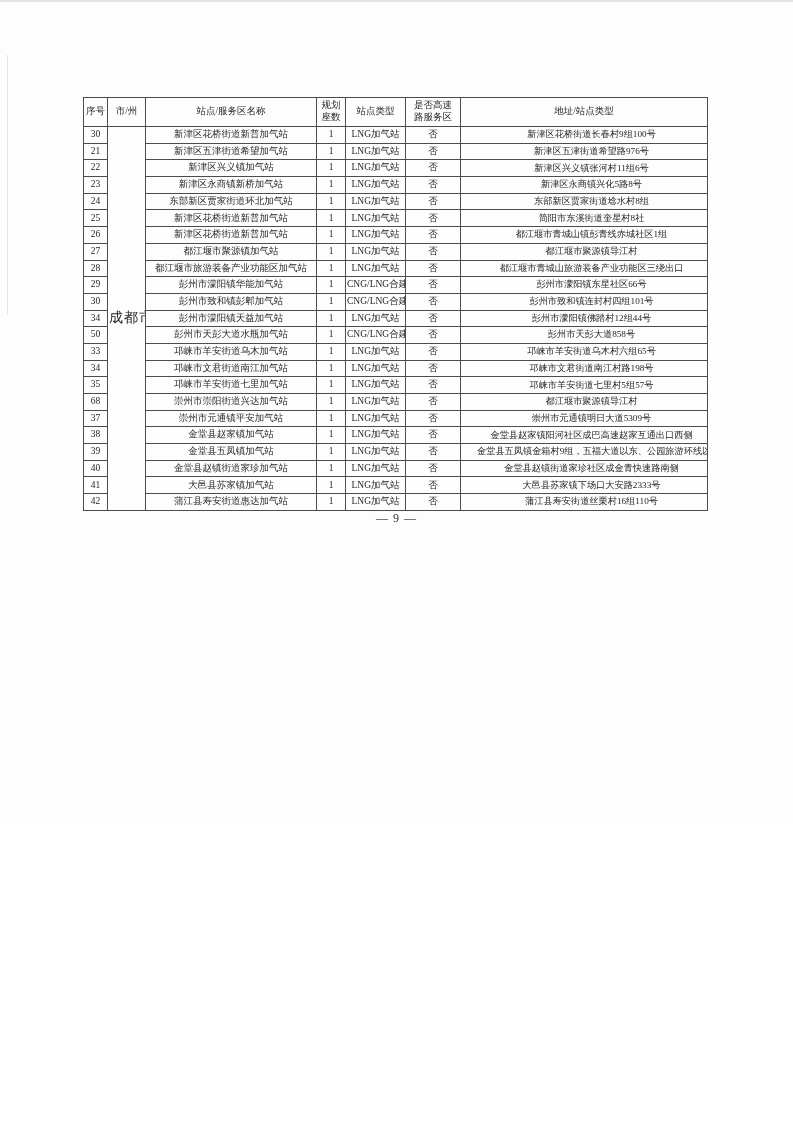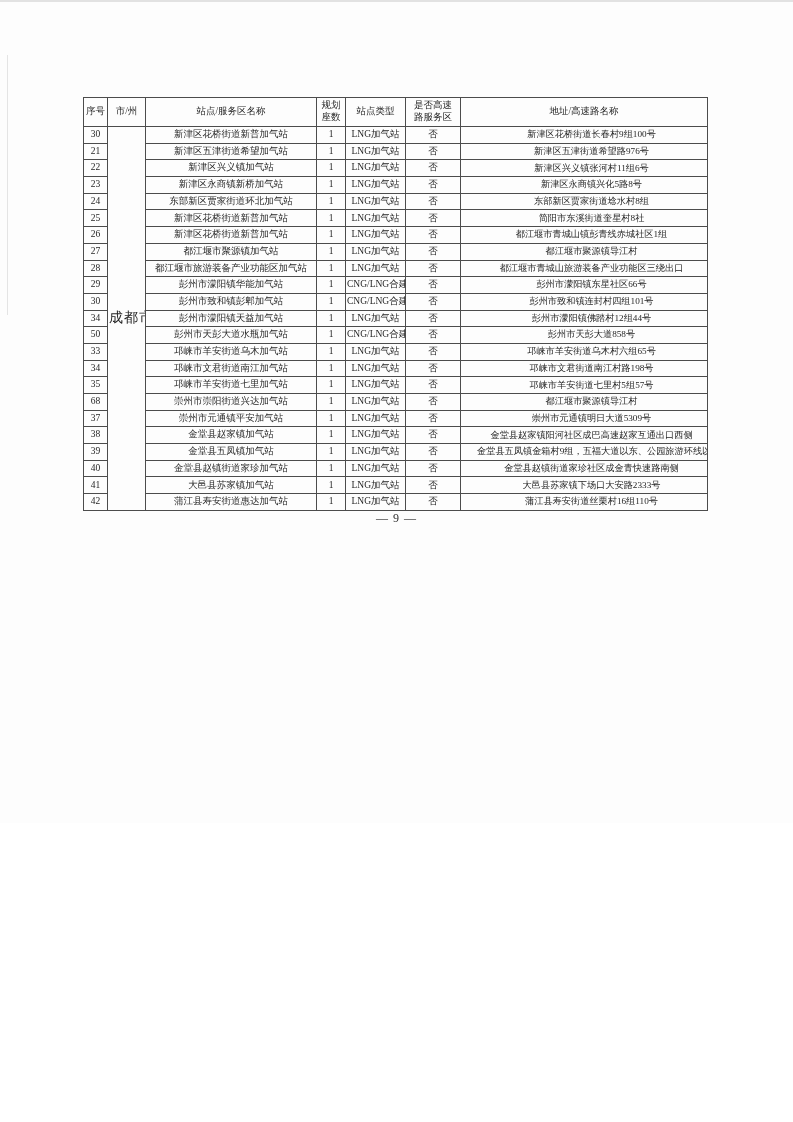--- a/index.html
+++ b/index.html
@@ -85,21 +85,21 @@
       <col style="width:247px">
     </colgroup>
     <thead>
       <tr>
         <th>序号</th>
         <th>市/州</th>
         <th>站点/服务区名称</th>
         <th class="th-seats">规划座数</th>
         <th>站点类型</th>
         <th class="th-highway">是否高速路服务区</th>
-        <th>地址/高速路名称</th>
+        <th>地址/站点类型</th>
       </tr>
     </thead>
     <tbody>
         <tr>
           <td class="col-no">30</td>
           <td class="city-cell" rowspan="23">成都市</td>
           <td class="col-name">新津区花桥街道新普加气站</td>
           <td class="col-seats">1</td>
           <td class="col-type">LNG加气站</td>
           <td class="col-highway">否</td>

